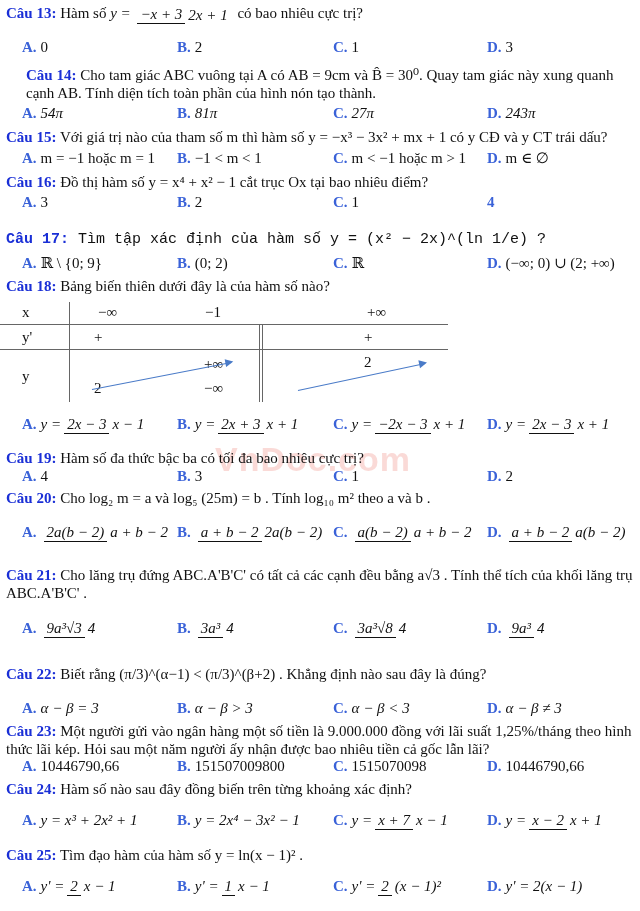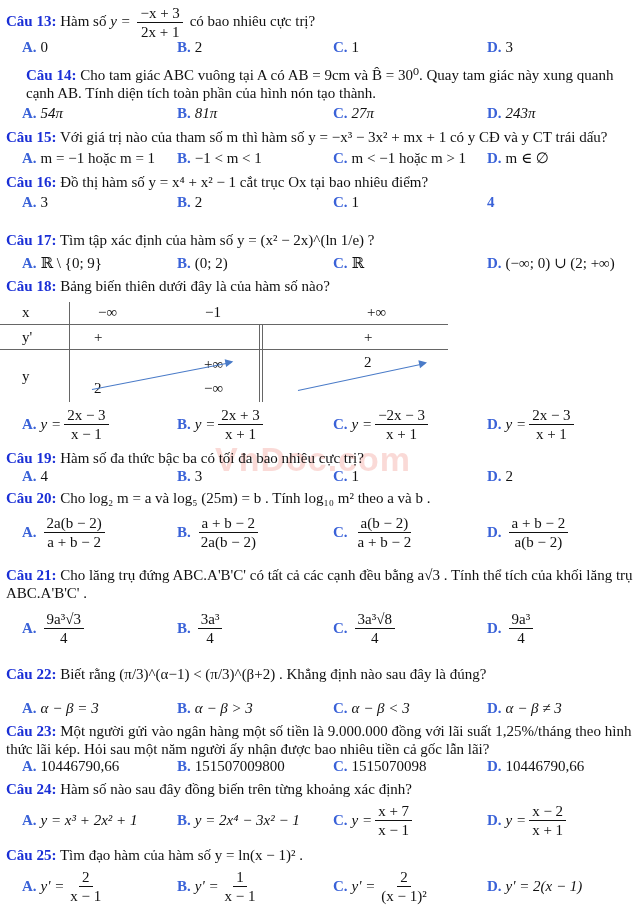--- a/index.html
+++ b/index.html
@@ -8,21 +8,21 @@
     font-family: "Liberation Serif", "DejaVu Serif", serif;
     font-size: 15px; color: #111;
   }
   .q { position: absolute; left: 6px; right: 6px; line-height: 18px; }
   .qnum { color: #1a2fd6; font-weight: bold; }
   .m { font-style: italic; }
   .row { position: absolute; left: 0; right: 0; height: 40px; }
   .opt { position: absolute; top: 0; white-space: nowrap; display: flex; align-items: center; height: 100%; }
   .lab { color: #3a62d8; font-weight: bold; margin-right: 4px; }
   .o1 { left: 22px; } .o2 { left: 177px; } .o3 { left: 333px; } .o4 { left: 487px; }
-  .frac { display: inline-flex; flex-direction: column; align-items: center; vertical-align: middle; margin: 0 3px; }
+  .frac { display: inline-flex; flex-direction: row; align-items: center; vertical-align: middle; margin: 0 3px; font-style: italic; }
   .frac .n { border-bottom: 1px solid #111; padding: 0 3px; line-height: 18px; }
   .frac .d { padding: 0 3px; line-height: 18px; }
   .wm {
     position: absolute; left: 215px; top: 440px; font-family: "Liberation Sans", sans-serif;
     font-weight: bold; font-size: 34px; color: rgba(240,150,140,0.35); letter-spacing: 1px;
     pointer-events: none;
   }
   .tbl { position: absolute; left: 0; top: 296px; width: 448px; height: 106px; }
   .tbl .hl { position: absolute; left: 0; right: 0; height: 1px; background: #666; }
   .tbl .vl { position: absolute; width: 1px; background: #666; }
@@ -125,21 +125,21 @@
     </div>
   <div class="opt o3">
       <span class="lab">C.</span>
       <span>1</span>
     </div>
   <div class="opt o4">
       <span class="lab">4</span>
     </div>
 </div>
 
-<div class="q" style="top:231px;">
+<div class="q" style="top:231px;font-family:Liberation Mono, monospace;">
   <span class="qnum">Câu 17:</span>
   <span>Tìm tập xác định của hàm số y = (x² − 2x)^(ln 1/e) ?</span>
 </div>
 <div class="row" style="top:251px;height:24px;">
   <div class="opt o1">
       <span class="lab">A.</span>
       <span>ℝ \ {0; 9}</span>
     </div>
   <div class="opt o2">
       <span class="lab">B.</span>

